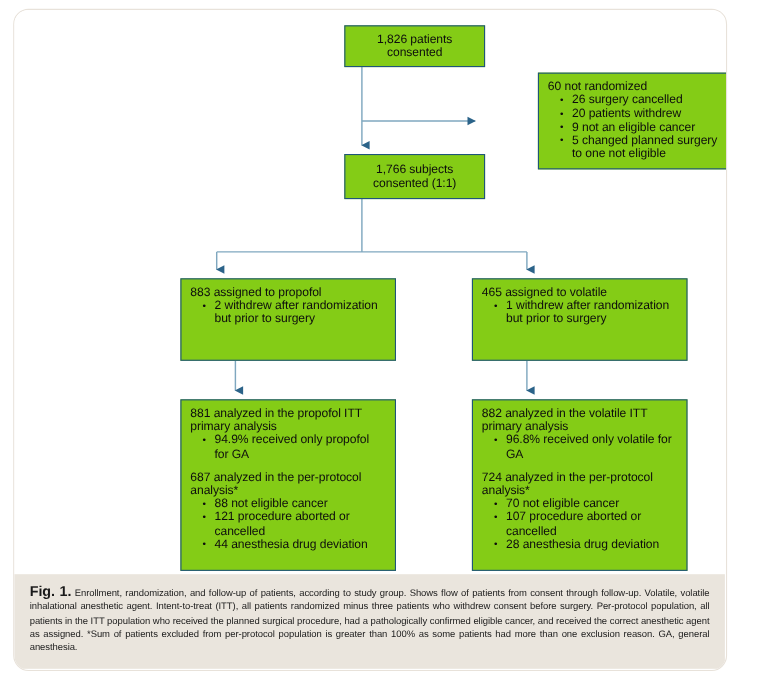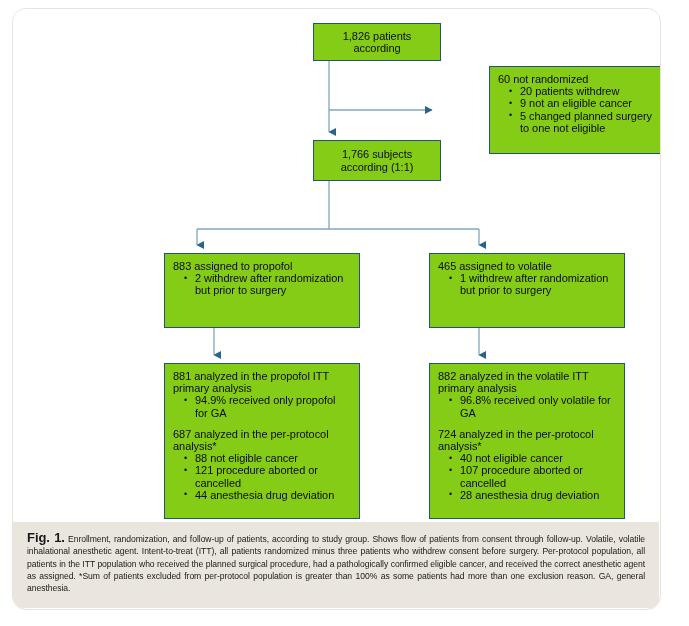--- a/index.html
+++ b/index.html
@@ -147,35 +147,36 @@
       <line x1="184" y1="220" x2="184" y2="236" stroke="#7fa7bf" stroke-width="1.3" marker-end="url(#arrow-down)"></line>
       <line x1="466" y1="220" x2="466" y2="236" stroke="#7fa7bf" stroke-width="1.3" marker-end="url(#arrow-down)"></line>
 
       <line x1="201" y1="319" x2="201" y2="346" stroke="#7fa7bf" stroke-width="1.3" marker-end="url(#arrow-down)"></line>
 
       <line x1="466" y1="319" x2="466" y2="346" stroke="#7fa7bf" stroke-width="1.3" marker-end="url(#arrow-down)"></line>
     </svg>
 
     <div class="flow-box centered" id="box-consented">
       <span class="head-line">1,826 patients</span>
-      <span class="head-line">according</span>
+      <span class="head-line">consented</span>
     </div>
 
     <div class="flow-box" id="box-not-randomized">
       <span class="head-line">60 not randomized</span>
       <ul>
+        <li>26 surgery cancelled</li>
         <li>20 patients withdrew</li>
         <li>9 not an eligible cancer</li>
         <li>5 changed planned surgery to one not eligible</li>
       </ul>
     </div>
 
     <div class="flow-box centered" id="box-randomized">
       <span class="head-line">1,766 subjects</span>
-      <span class="head-line">according (1:1)</span>
+      <span class="head-line">consented (1:1)</span>
     </div>
 
     <div class="flow-box" id="box-assigned-propofol">
       <span class="head-line">883 assigned to propofol</span>
       <ul>
         <li>2 withdrew after randomization but prior to surgery</li>
       </ul>
     </div>
 
     <div class="flow-box" id="box-assigned-volatile">
@@ -200,21 +201,21 @@
     </div>
 
     <div class="flow-box" id="box-itt-volatile">
       <span class="head-line">882 analyzed in the volatile  ITT primary analysis</span>
       <ul>
         <li>96.8% received only volatile for GA</li>
       </ul>
       <div class="group-gap"></div>
       <span class="head-line">724 analyzed in the per-protocol analysis*</span>
       <ul>
-        <li>40 not eligible cancer</li>
+        <li>70 not eligible cancer</li>
         <li>107 procedure aborted or cancelled</li>
         <li>28 anesthesia drug deviation</li>
       </ul>
     </div>
 
   </div>
 
   <div id="caption-strip">
     <p id="caption-text"><span id="caption-label">Fig. 1.</span> <span>Enrollment, randomization, and follow-up of patients, according to study group. Shows flow of patients from consent through follow-up. Volatile, volatile inhalational anesthetic agent. Intent-to-treat (ITT), all patients randomized minus three patients who withdrew consent before surgery. Per-protocol population, all patients in the ITT population who received the planned surgical procedure, had a pathologically confirmed eligible cancer, and received the correct anesthetic agent as assigned. *Sum of patients excluded from per-protocol population is greater than 100% as some patients had more than one exclusion reason. GA, general anesthesia.</span></p>
   </div>

